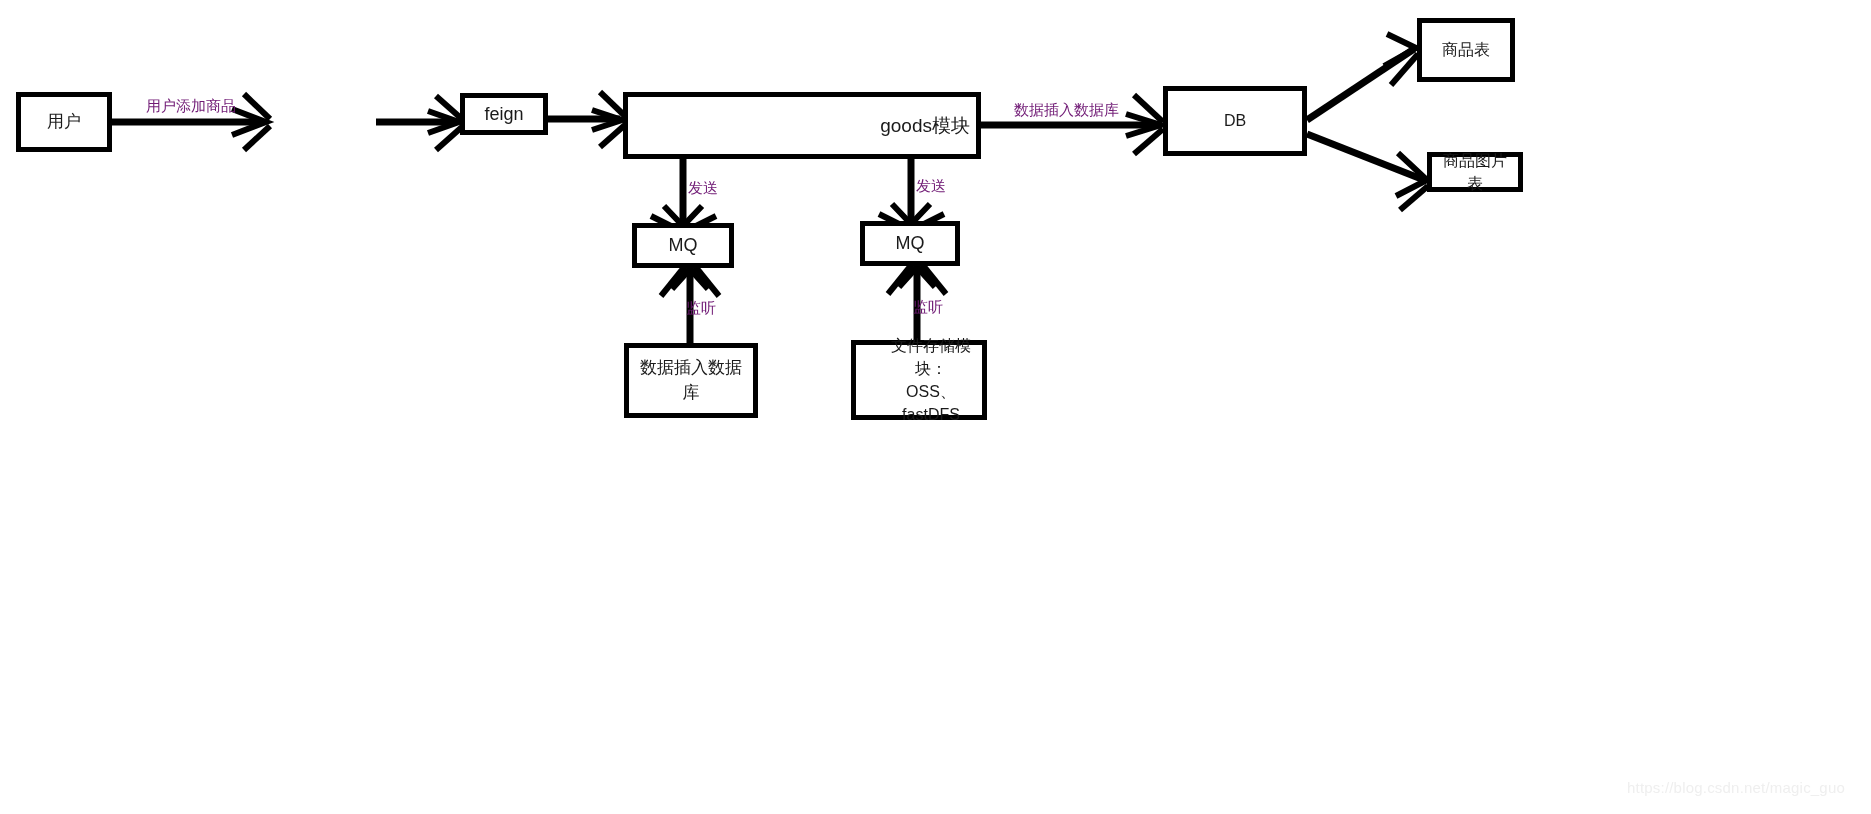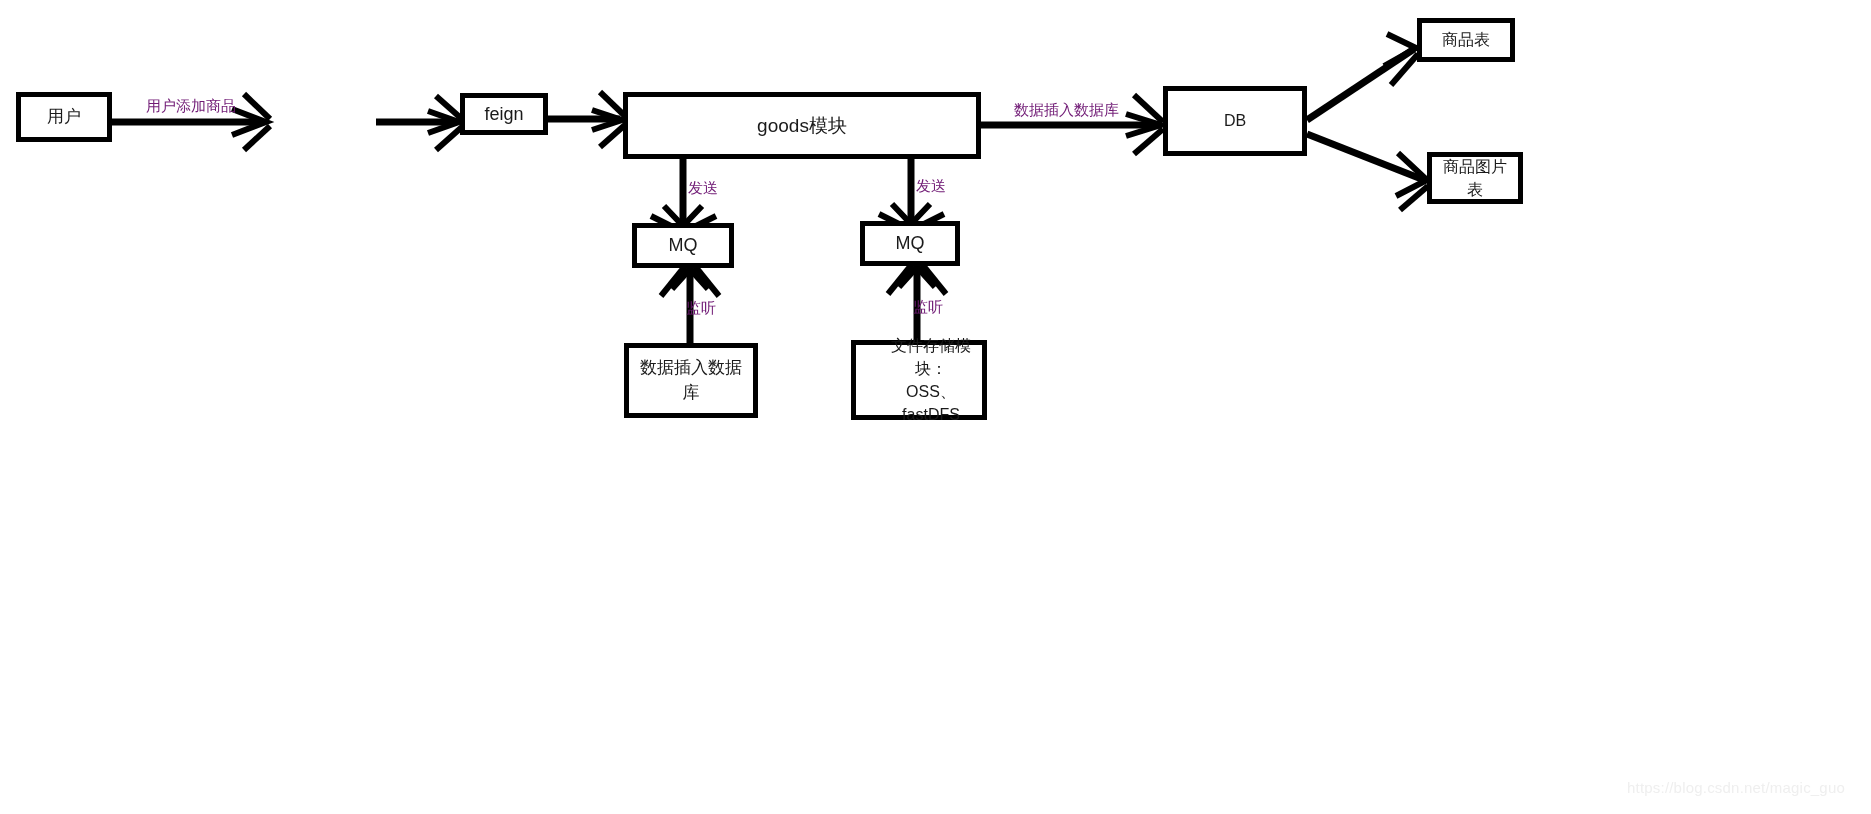--- a/index.html
+++ b/index.html
@@ -131,36 +131,36 @@
     </g>
 
     <g>
       <path d="M917,341 L917,268" stroke="#000" stroke-width="7" fill="none"></path>
       <path d="M899,287 L917,267 L935,287" stroke="#000" stroke-width="6" fill="none"></path>
       <path d="M888,294 L913,263" stroke="#000" stroke-width="6" fill="none"></path>
       <path d="M946,294 L921,263" stroke="#000" stroke-width="6" fill="none"></path>
     </g>
   </svg>
 
-  <div class="node-box" style="left: 16px; top: 92px; width: 96px; height: 50px; font-size: 17px;">
+  <div class="node-box" style="left: 16px; top: 92px; width: 96px; height: 60px; font-size: 17px;">
     <span class="node-label">用户</span>
   </div>
   <div class="node-box" style="left: 460px; top: 93px; width: 88px; height: 42px; font-size: 18px;">
     <span class="node-label">feign</span>
   </div>
-  <div class="node-box" style="left: 623px; top: 92px; width: 358px; height: 67px; font-size: 19px;">
+  <div class="node-box" style="left: 623px; top: 92px; width: 358px; height: 67px; font-size: 19px; justify-content: flex-end;">
     <span class="node-label">goods模块</span>
   </div>
   <div class="node-box" style="left: 1163px; top: 86px; width: 144px; height: 70px; font-size: 16px;">
     <span class="node-label">DB</span>
   </div>
-  <div class="node-box" style="left: 1417px; top: 18px; width: 98px; height: 44px; font-size: 16px;">
+  <div class="node-box" style="left: 1417px; top: 18px; width: 98px; height: 64px; font-size: 16px;">
     <span class="node-label">商品表</span>
   </div>
-  <div class="node-box" style="left: 1427px; top: 152px; width: 96px; height: 52px; font-size: 16px;">
+  <div class="node-box" style="left: 1427px; top: 152px; width: 96px; height: 40px; font-size: 16px;">
     <span class="node-label">商品图片表</span>
   </div>
   <div class="node-box" style="left: 632px; top: 223px; width: 102px; height: 45px; font-size: 18px;">
     <span class="node-label">MQ</span>
   </div>
   <div class="node-box" style="left: 860px; top: 221px; width: 100px; height: 45px; font-size: 18px;">
     <span class="node-label">MQ</span>
   </div>
   <div class="node-box" style="left: 624px; top: 343px; width: 134px; height: 75px; font-size: 17px;">
     <span class="node-label">数据插入数据库</span>

